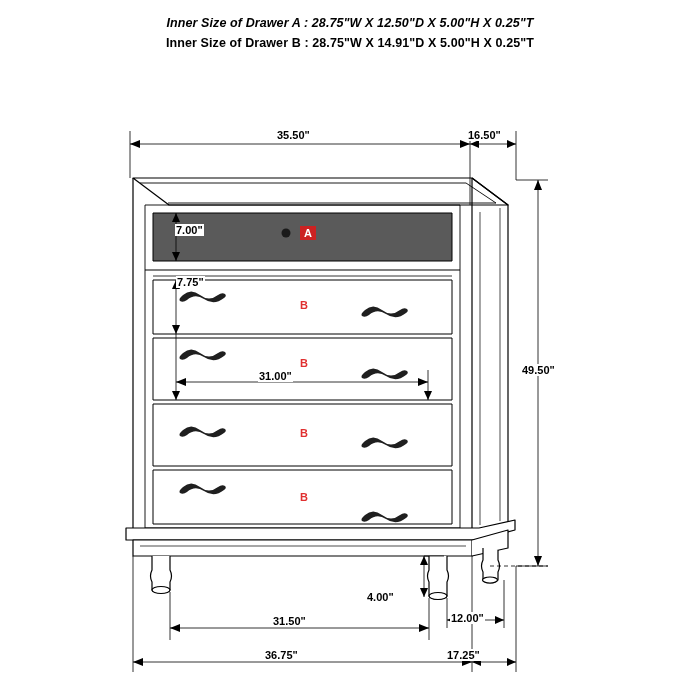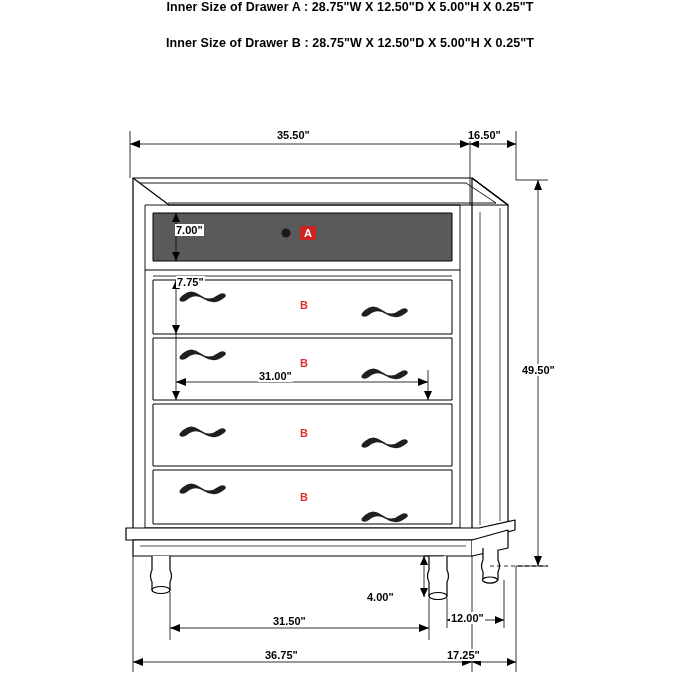--- a/index.html
+++ b/index.html
@@ -18,21 +18,21 @@
   .hdr {
     position: absolute;
     left: 0;
     width: 700px;
     text-align: center;
     font-size: 12.5px;
     font-weight: bold;
     color: #000000;
     letter-spacing: 0.1px;
   }
-  #hdr1 { top: 0; }
+  #hdr1 { top: 16px; font-style: italic; }
   #hdr2 { top: 36px; }
 
   svg#dwg {
     position: absolute;
     left: 0;
     top: 0;
   }
   .dimtxt {
     position: absolute;
     font-size: 11px;
@@ -59,21 +59,21 @@
     padding: 1px 4px;
     line-height: 12px;
   }
 </style>
 </head>
 <body>
 
 <div id="page">
 
   <div class="hdr" id="hdr1">Inner Size of Drawer A : 28.75"W X 12.50"D X 5.00"H X  0.25"T</div>
-  <div class="hdr" id="hdr2">Inner Size of Drawer B : 28.75"W X 12.50"D X 5.00"H X  0.25"T</div>
+  <div class="hdr" id="hdr2">Inner Size of Drawer B : 28.75"W X 14.91"D X 5.00"H X  0.25"T</div>
 
   <svg id="dwg" width="700" height="700" viewBox="0 0 700 700">
     <g fill="none" stroke="#000000" stroke-width="1.2" stroke-linejoin="round">
 
       <g stroke-width="0.8">
         <line x1="130" y1="131" x2="130" y2="178"></line>
         <line x1="470" y1="131" x2="470" y2="205"></line>
         <line x1="516" y1="131" x2="516" y2="180"></line>
 
         <line x1="130" y1="144" x2="470" y2="144"></line>

